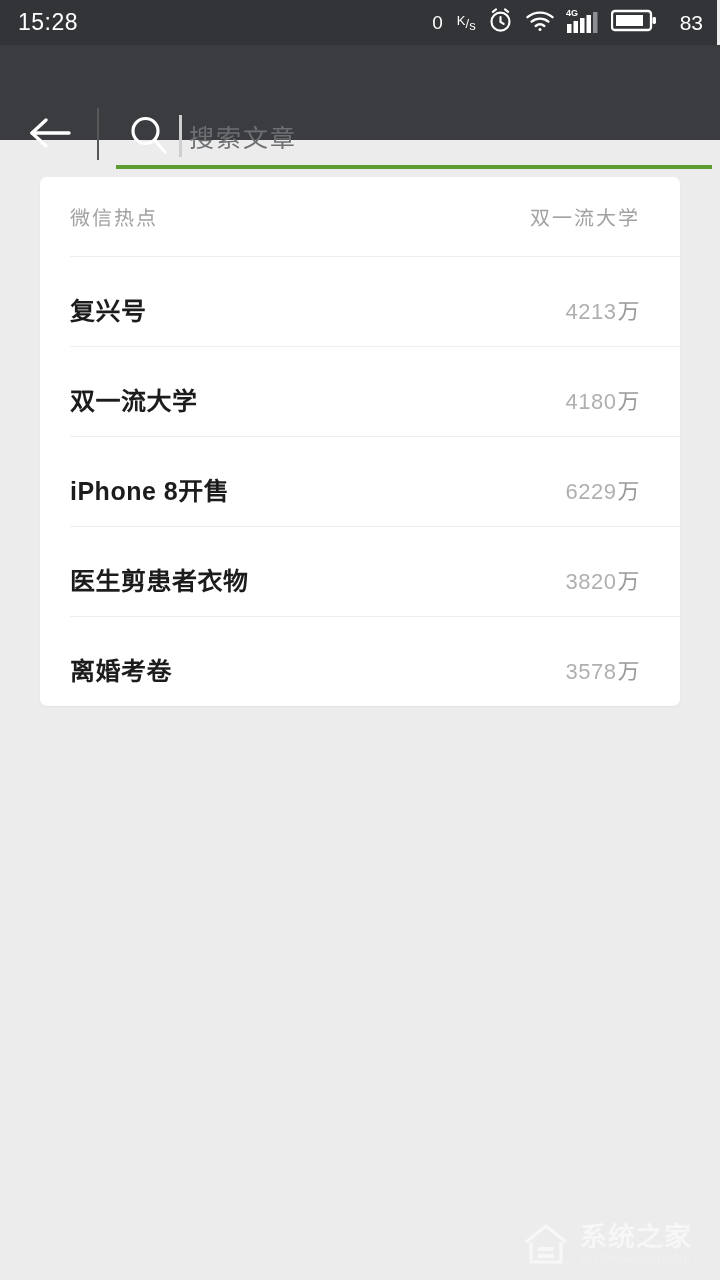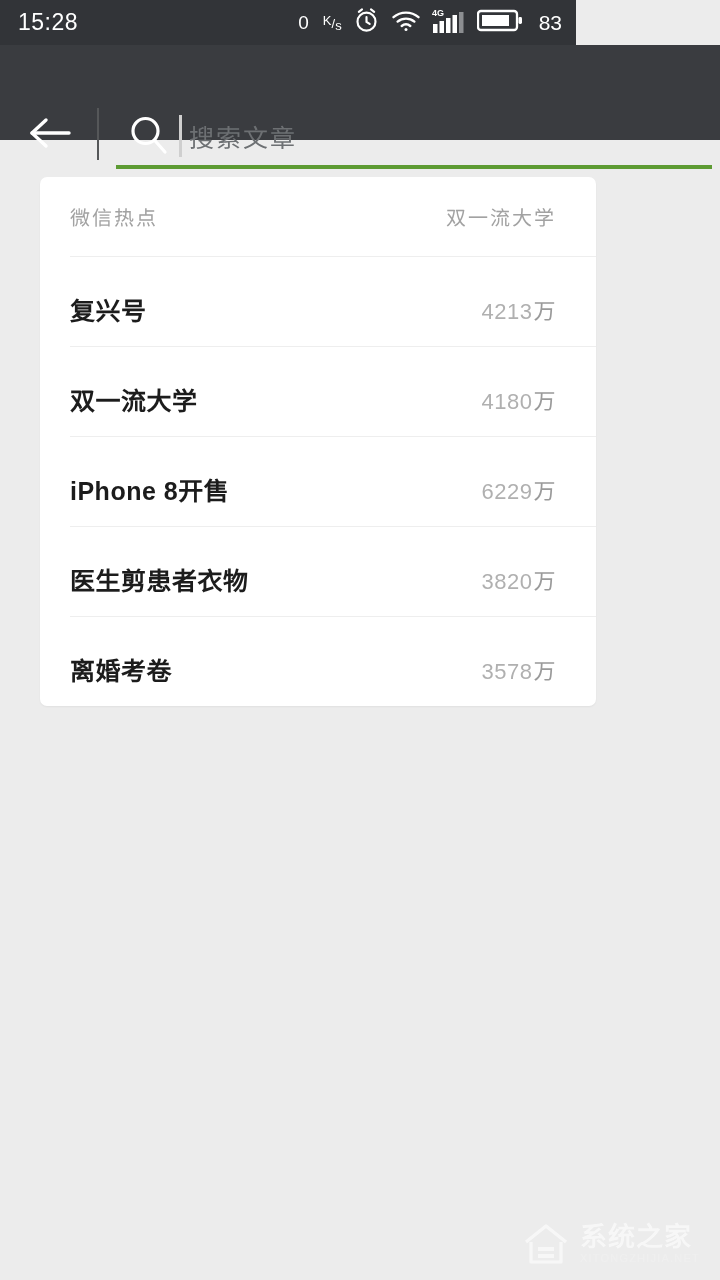--- a/index.html
+++ b/index.html
@@ -12,39 +12,39 @@
   }
   #phone {
     position:relative;
     width:720px; height:1280px;
     background:#ececec;
   }
 
   
   .statusbar {
     position:absolute; top:0; left:0;
-    width:576px; height:45px;
+    width:717px; height:45px;
     background:#323438;
     display:flex; align-items:center;
     padding:0 14px 0 18px;
     color:#ffffff;
   }
   .sb-clock { font-size:23px; letter-spacing:0.5px; line-height:1; }
   .sb-right { margin-left:auto; display:flex; align-items:center; gap:11px; }
   .sb-net { display:flex; align-items:baseline; font-size:19px; line-height:1; }
   .sb-net .num { font-size:19px; }
   .sb-net .unit {
     font-size:13px; margin-left:14px;
     display:inline-block; position:relative; top:-1px;
   }
   .sb-net .unit .frac-n { position:relative; top:-3px; }
   .sb-net .unit .slash { padding:0 0px; }
   .sb-net .unit .frac-d { position:relative; top:2px; }
   .ic { display:block; }
-  .sb-batt-num { font-size:21px; line-height:1; margin-left:5px; }
+  .sb-batt-num { font-size:21px; line-height:1; margin-left:12px; }
 
   
   .searchbar {
     position:absolute; top:45px; left:0;
     width:720px; height:95px;
     background:#3a3c40;
     padding-left:8px;
   }
   .back-btn {
     position:absolute; left:27px; top:68px;
@@ -78,21 +78,21 @@
   .search-underline {
     position:absolute; left:116px; top:120px;
     width:596px; height:4px;
     background:#5d9b33;
   }
 
   
   .card {
     position:absolute;
     left:40px; top:177px;
-    width:556px;
+    width:640px;
     background:#ffffff;
     border-radius:7px;
     box-shadow:0 1px 2px rgba(0,0,0,0.05);
     overflow:hidden;
   }
   .card-header {
     height:79px;
     display:flex; align-items:center;
     padding:0 40px 0 30px;
   }

